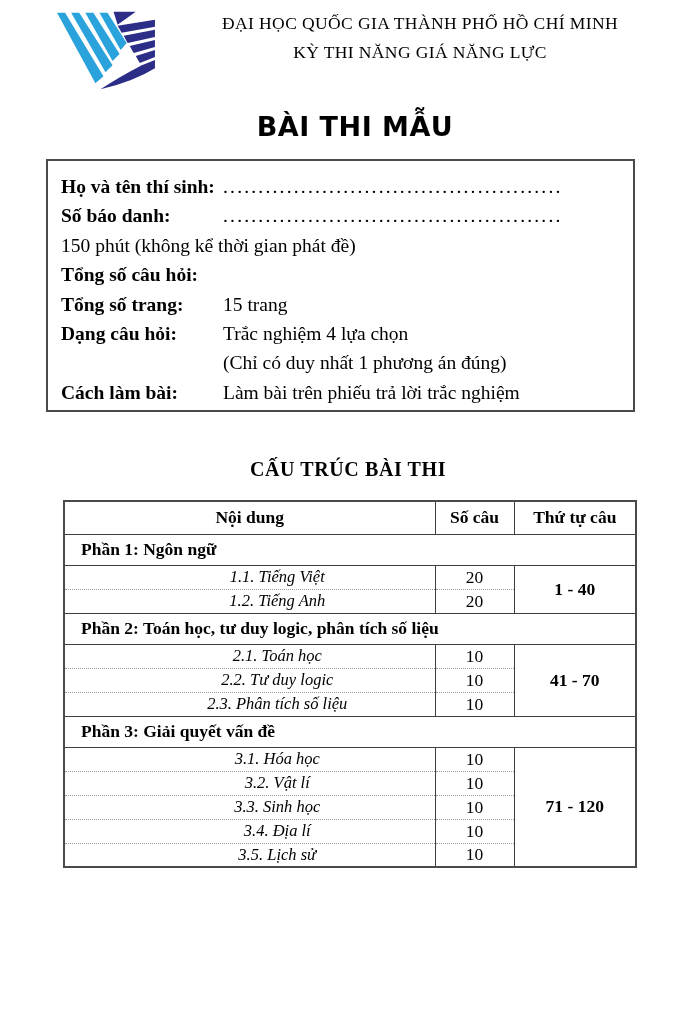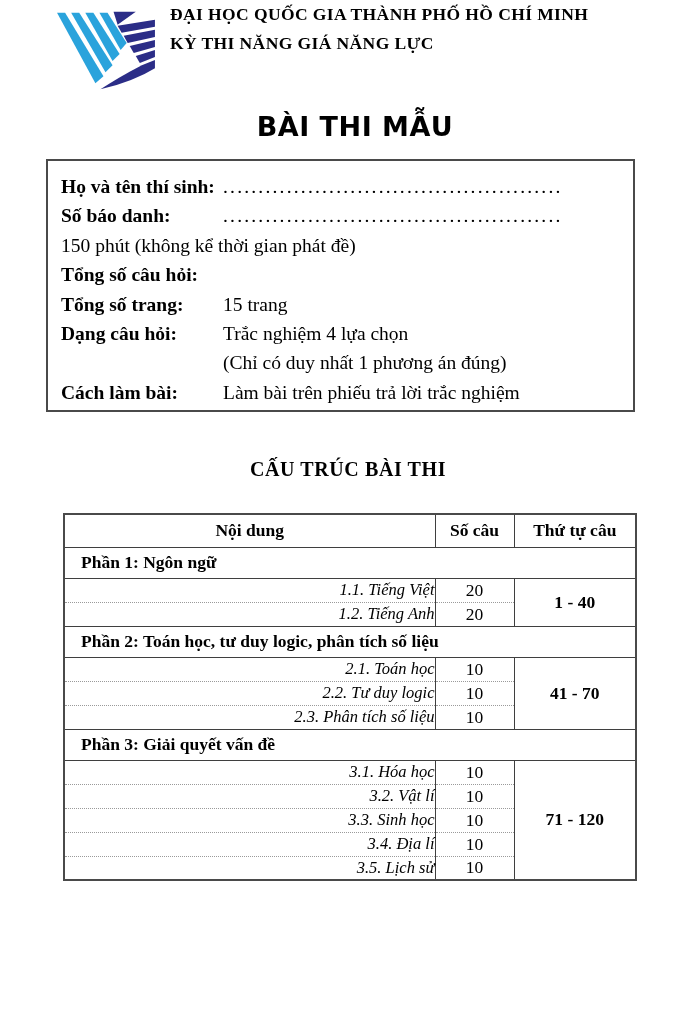--- a/index.html
+++ b/index.html
@@ -10,22 +10,22 @@
     font-family: "Liberation Serif", serif;
     color: #000;
     overflow: hidden;
   }
 
   
   .logo-wrap { position: absolute; left: 54px; top: 9px; width: 106px; height: 82px; }
   .logo-wrap svg { width: 100%; height: 100%; display: block; }
 
   .org-block {
-    position: absolute; left: 170px; top: 0; width: 500px;
-    font-weight: bold;
+    position: absolute; left: 170px; top: 9px; width: 500px;
+    text-align: center; font-weight: normal;
     font-size: 17.5px; line-height: 29px; letter-spacing: 0.4px;
   }
 
   .main-title {
     position: absolute; left: 15px; top: 111px; width: 680px;
     text-align: center;
     font-family: "DejaVu Sans", sans-serif;
     font-weight: bold; font-size: 27px; letter-spacing: 0.5px;
   }
 
@@ -40,40 +40,40 @@
   .info-value { flex: 1; white-space: nowrap; }
   .info-value.dots { letter-spacing: 2.2px; overflow: hidden; }
 
   
   .structure-heading {
     position: absolute; left: 8px; top: 458px; width: 680px;
     text-align: center; font-weight: bold; font-size: 20px; letter-spacing: 0.6px;
   }
 
   table.exam-table {
-    position: absolute; left: 63px; top: 513px;
+    position: absolute; left: 63px; top: 500px;
     width: 572px; table-layout: fixed;
     border-collapse: collapse;
     border: 2px solid #4a4a4a;
   }
   col.c1 { width: 371px; } col.c2 { width: 79px; } col.c3 { width: 122px; }
 
   .exam-table th, .exam-table td { border-left: 1px solid #3f3f3f; border-right: 1px solid #3f3f3f; border-bottom: none; }
   .exam-table thead th {
     height: 33px; font-size: 17.5px; font-weight: bold; text-align: center;
     border-top: none; border-bottom: 1px solid #3f3f3f;
   }
   tr.row-section td {
     height: 31px; font-weight: bold; font-size: 17.5px; text-align: left;
     padding-left: 16px; border-top: 1px solid #3f3f3f; border-bottom: 1px solid #3f3f3f;
   }
   tr.row-item td { height: 24px; }
   tr.row-item.first td { border-top: 1px solid #3f3f3f; }
   tr.row-item.next  td { border-top: 1px dotted #9a9a9a; }
-  td.item-name { font-style: italic; font-size: 16.5px; text-align: right; padding-left: 55px; }
+  td.item-name { font-style: italic; font-size: 16.5px; text-align: center; padding-left: 55px; }
   td.item-count { text-align: center; font-size: 17.5px; }
   td.q-range { text-align: center; font-weight: bold; font-size: 17.5px; border-top: 1px solid #3f3f3f; }
 </style>
 </head>
 <body>
 
 <div class="logo-wrap">
   <svg viewBox="0 0 105 80">
     <g fill="#2aa3dc">
       <polygon points="3,3 11,3 49,66 41,73"></polygon>

